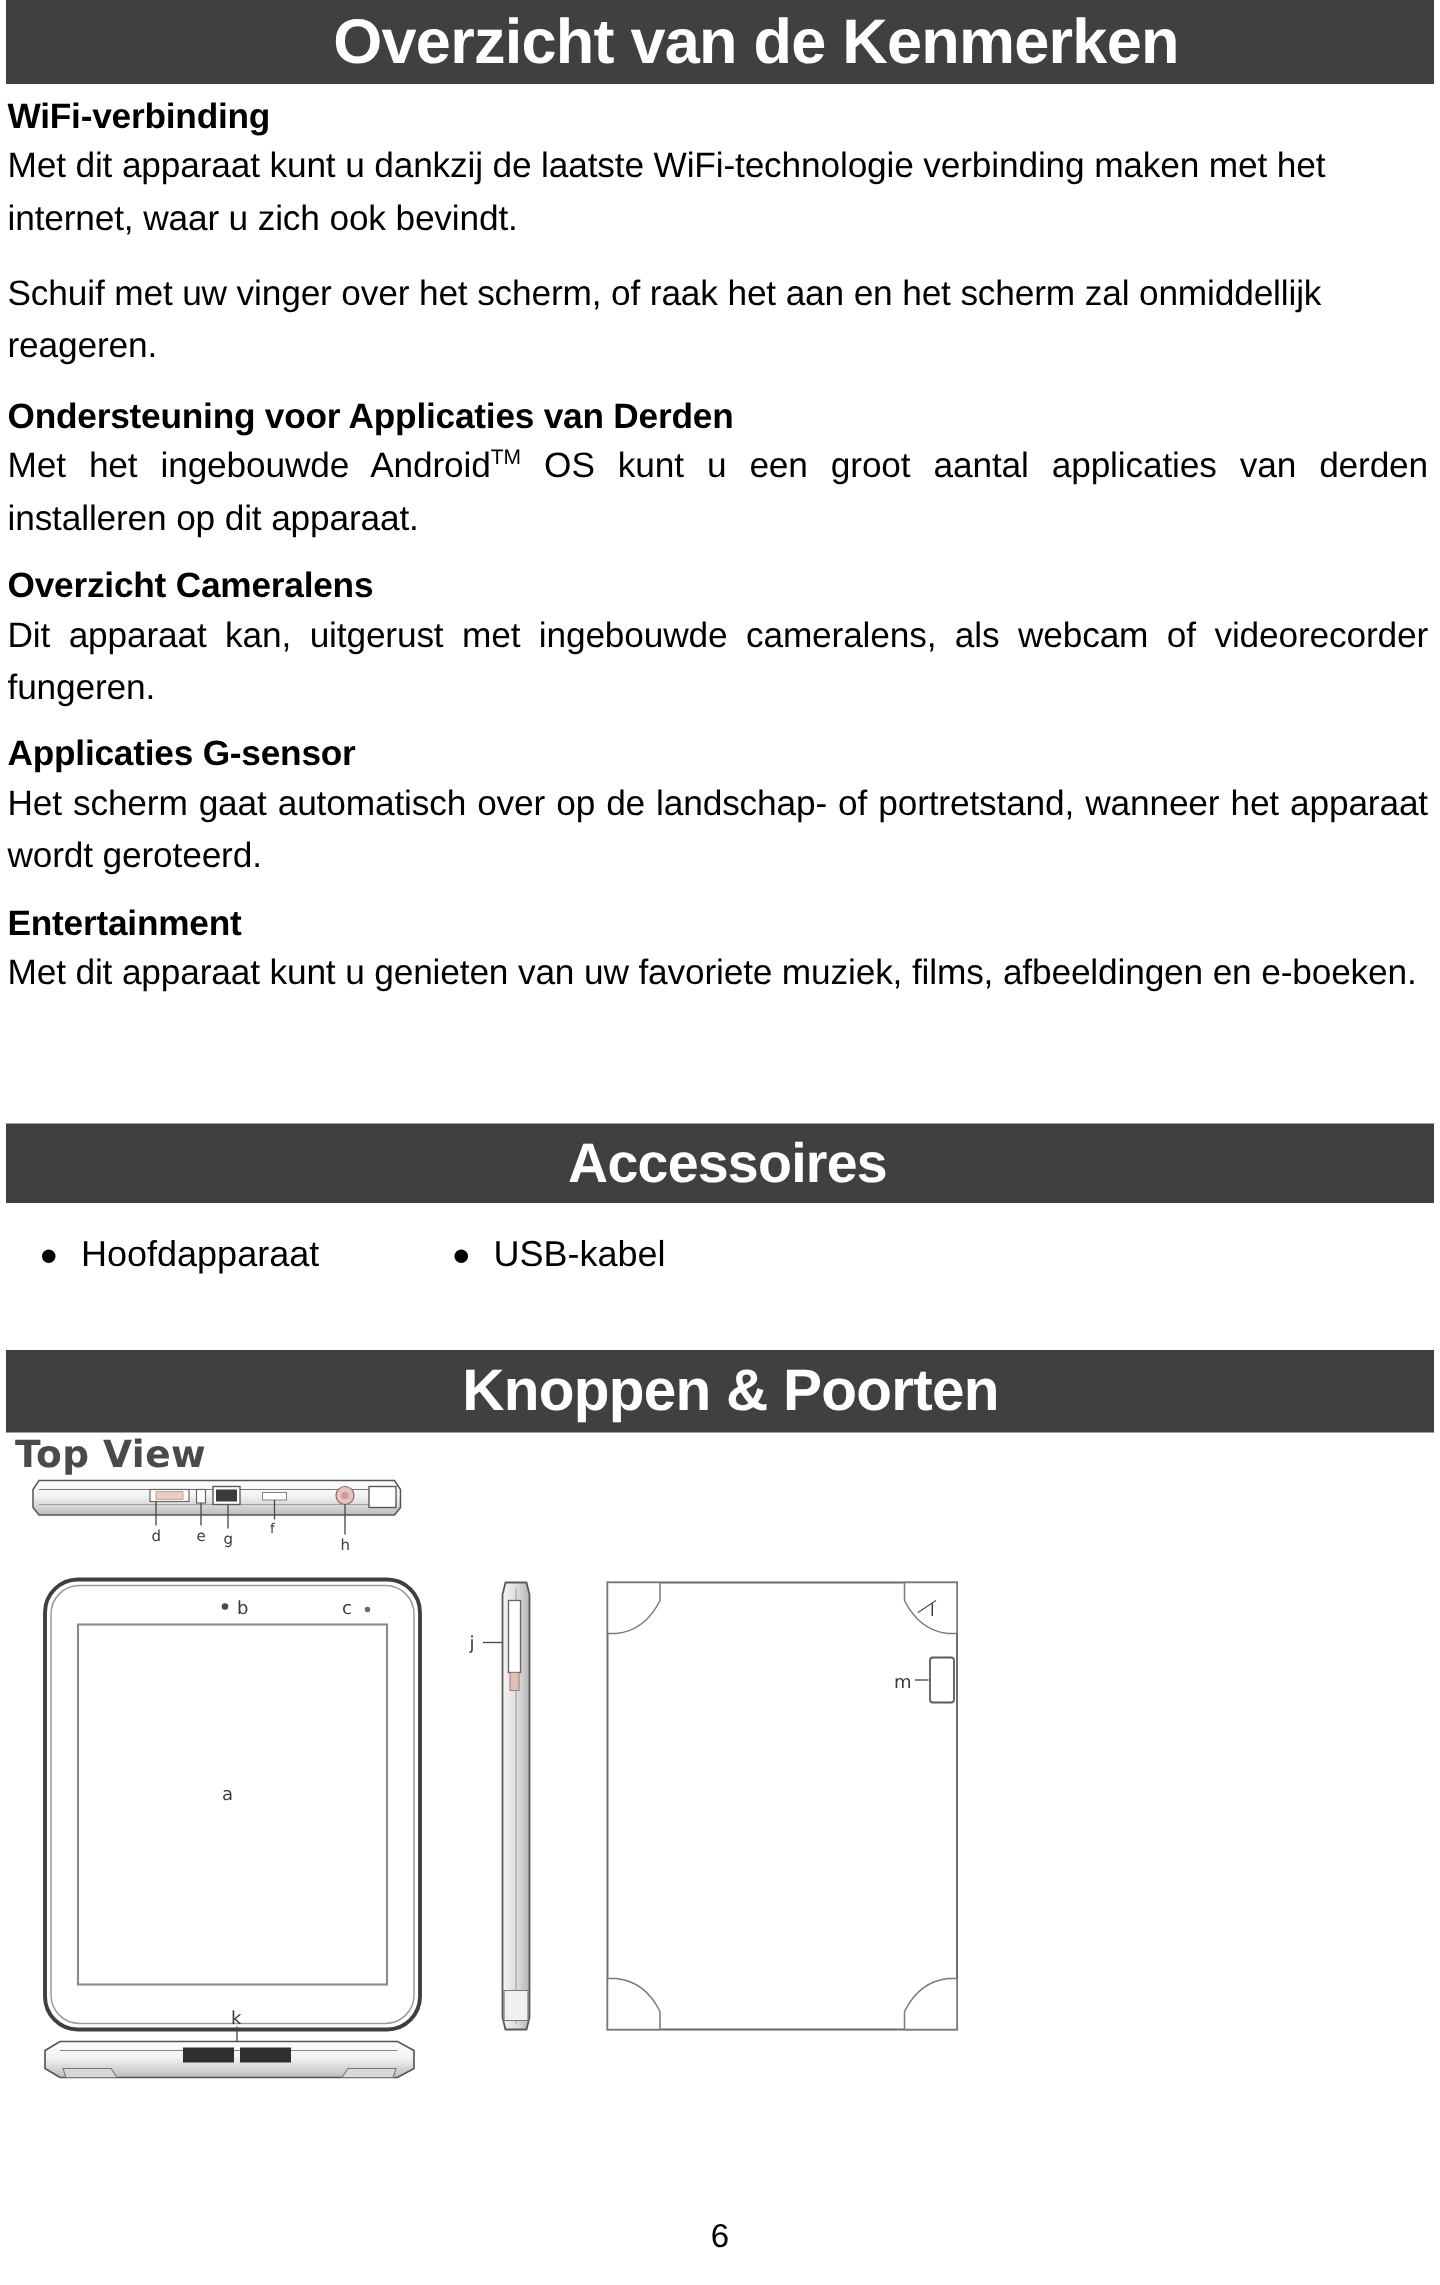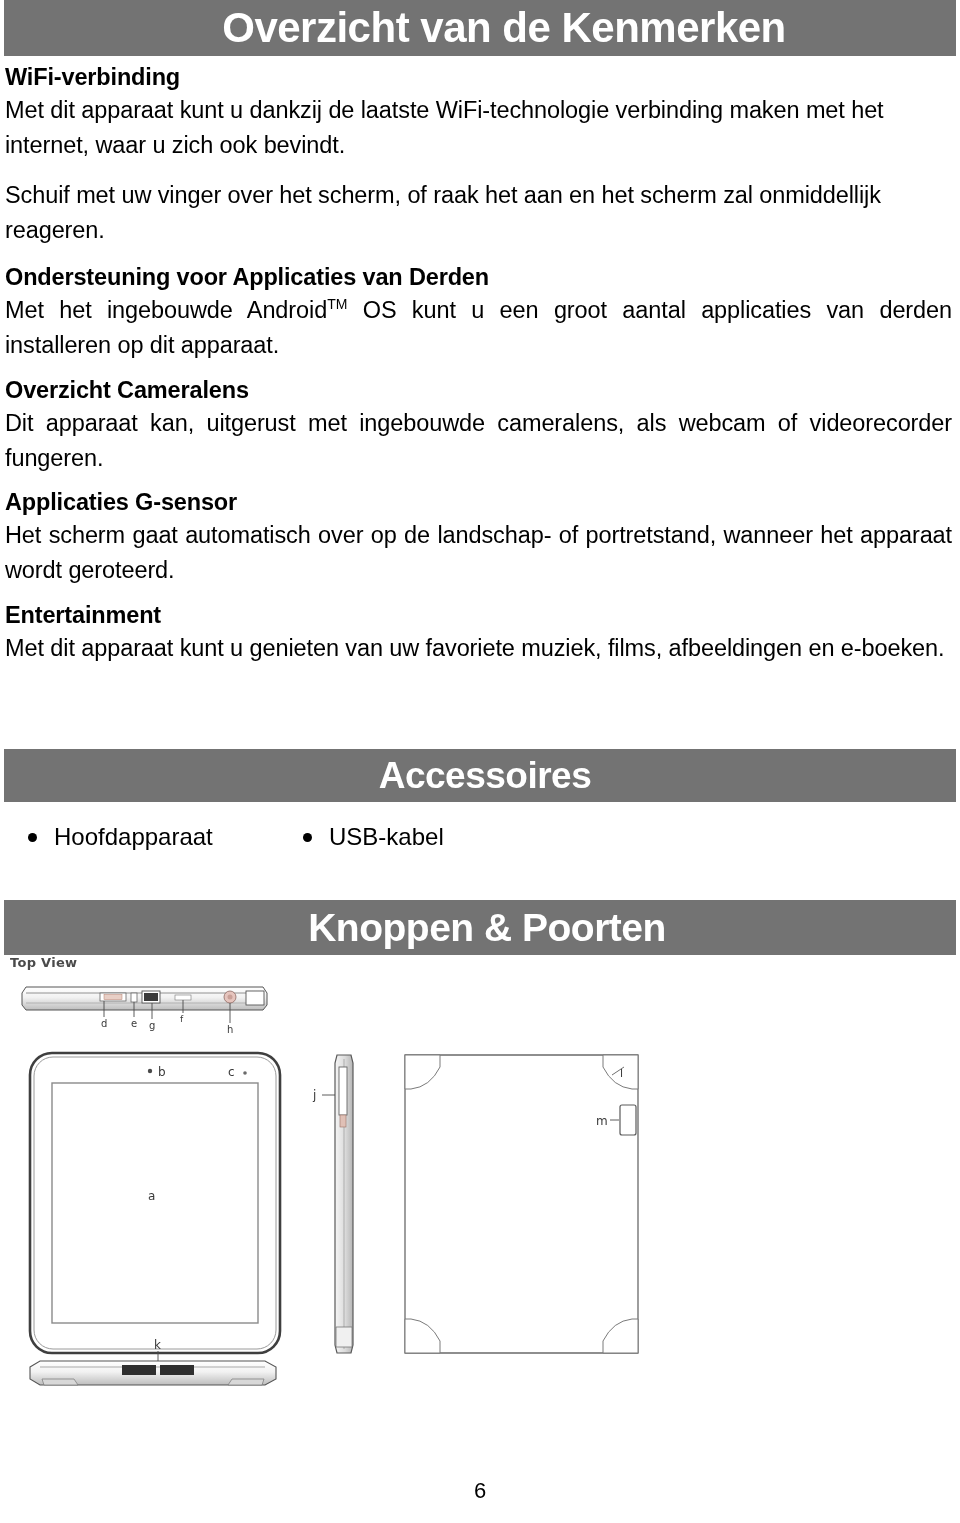--- a/index.html
+++ b/index.html
@@ -20,21 +20,21 @@
     position: relative;
     width: 960px;
     height: 1523px;
   }
 
   
   .banner {
     position: absolute;
     left: 4px;
     width: 952px;
-    background: #737373;
+    background: #404040;
     color: #ffffff;
     font-weight: bold;
     text-align: center;
     letter-spacing: -0.5px;
     display: flex;
     align-items: center;
     justify-content: center;
     box-sizing: border-box;
   }
   .banner-title-1 {
@@ -130,21 +130,21 @@
     position: absolute;
     left: 0px;
     top: 955px;
     width: 700px;
     height: 460px;
   }
   .topview-label {
     position: absolute;
     left: 10px;
     top: 0px;
-    font-size: 13px;
+    font-size: 25px;
     font-weight: bold;
     color: #4a4a4a;
     font-family: "DejaVu Sans", sans-serif;
     letter-spacing: 0.3px;
   }
   .dsvg { position: absolute; left: 0; top: 0; }
 
   
   .page-number {
     position: absolute;

